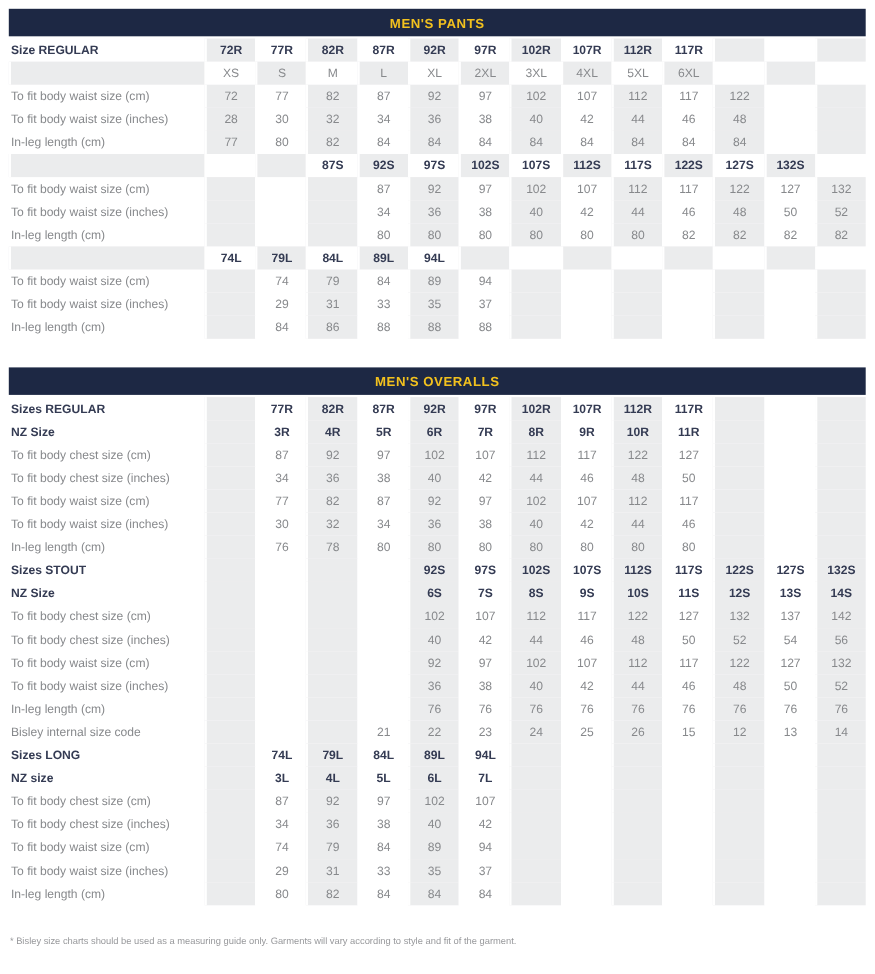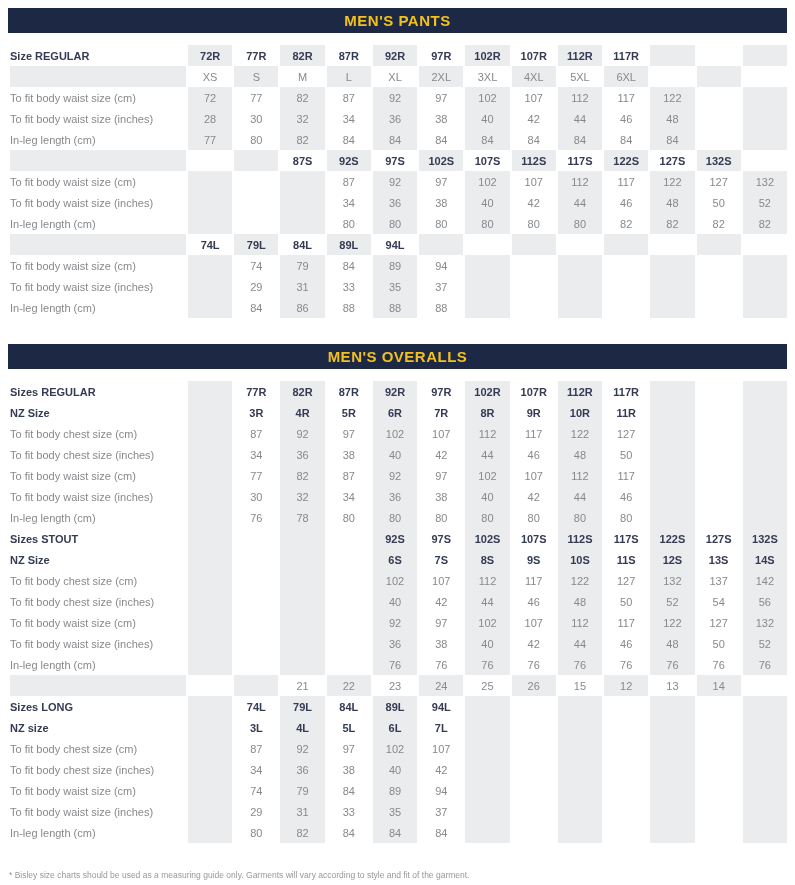--- a/index.html
+++ b/index.html
@@ -4,23 +4,23 @@
 <style>
   :root{
     --navy:#1d2844; --yellow:#f2c11e; --band:#ebeced;
     --muted:#87898c; --bold:#343b53; --note:#97989b;
   }
   html,body{margin:0;padding:0;background:#fff;}
   body{width:795px;font-family:"Liberation Sans",sans-serif;-webkit-font-smoothing:antialiased;}
   .page{padding:8px 8px 0 8px;}
   .size-chart{width:779px;}
   .tbl-header{height:25px;display:flex;align-items:center;justify-content:center;
-    background:var(--navy);color:var(--yellow);font-weight:bold;font-size:15px;
+    background:var(--navy);color:var(--yellow);font-weight:bold;font-size:12px;
     letter-spacing:.5px;}
-  .tbl-body{margin-top:12px;}
+  .tbl-body{margin-top:2px;}
   .trow{display:grid;grid-template-columns:178px repeat(13,1fr);height:21px;align-items:stretch;}
   .cell{display:flex;align-items:center;font-size:11px;color:var(--muted);}
   .cell.label{justify-content:flex-start;padding-left:2px;white-space:nowrap;}
   .cell.val{justify-content:center;border-left:2px solid #fff;}
   .cell.band{background:var(--band);}
   .cell.bold{color:var(--bold);font-weight:bold;}
   .tbl-gap{height:26px;}
   .footnote{margin-top:27px;font-size:8.5px;color:var(--note);padding-left:1px;}
 </style>
 </head>
@@ -466,20 +466,21 @@
           <div class="cell val">76</div>
           <div class="cell val band">76</div>
           <div class="cell val">76</div>
           <div class="cell val band">76</div>
           <div class="cell val">76</div>
           <div class="cell val band">76</div>
           <div class="cell val">76</div>
           <div class="cell val band">76</div>
         </div>
         <div class="trow">
+          <div class="cell label">Bisley internal size code</div>
           <div class="cell val band"></div>
           <div class="cell val"></div>
           <div class="cell val band"></div>
           <div class="cell val">21</div>
           <div class="cell val band">22</div>
           <div class="cell val">23</div>
           <div class="cell val band">24</div>
           <div class="cell val">25</div>
           <div class="cell val band">26</div>
           <div class="cell val">15</div>

